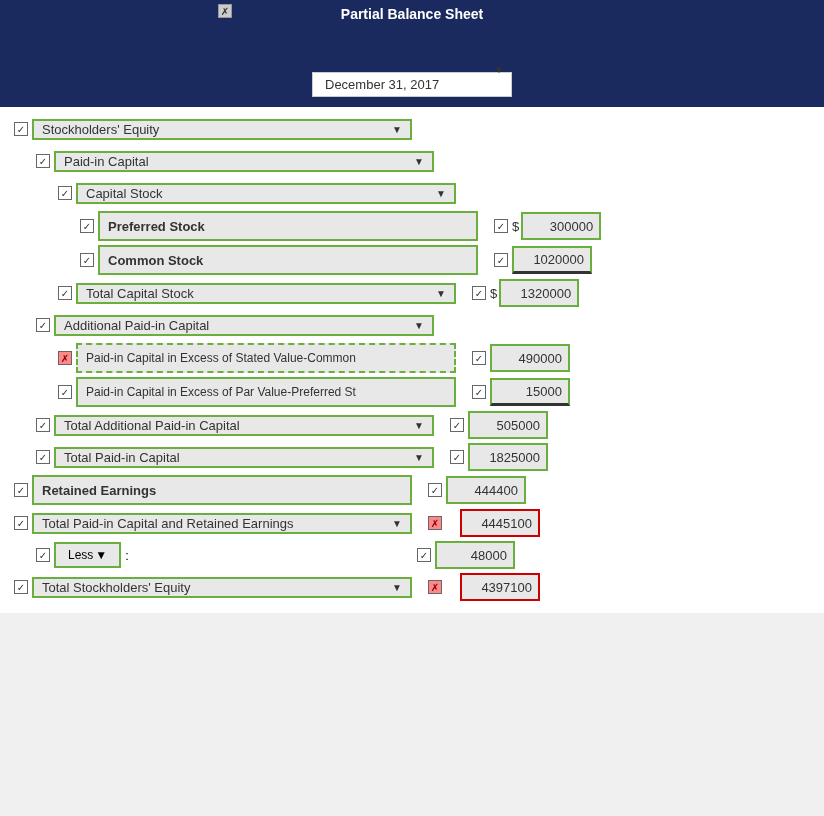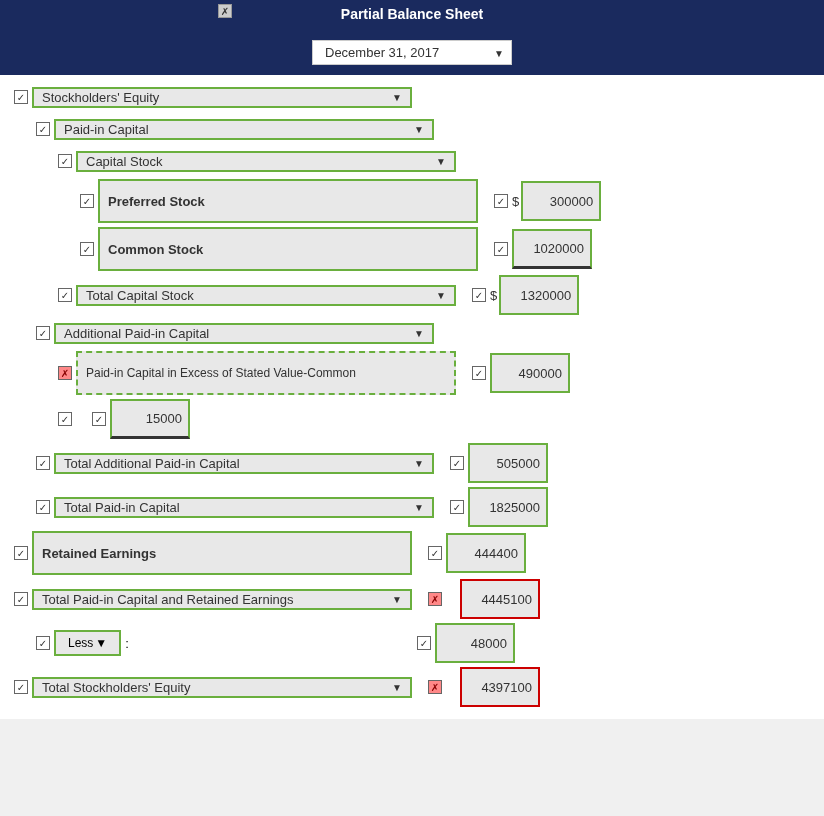--- a/index.html
+++ b/index.html
@@ -48,20 +48,21 @@
 
     .date-select {
       background: white;
       color: #333;
       border: 1px solid #ccc;
       padding: 4px 30px 4px 12px;
       font-size: 13px;
       appearance: none;
       cursor: pointer;
       min-width: 200px;
+      margin-top: 32px;
     }
 
     .date-select-container {
       position: relative;
       display: inline-block;
     }
 
     .date-select-container::after {
       content: '▼';
       position: absolute;
@@ -121,21 +122,21 @@
       color: #800;
     }
 
     .indent-1 { margin-left: 22px; }
     .indent-2 { margin-left: 44px; }
     .indent-3 { margin-left: 66px; }
 
     .label-box {
       border: 2px solid #6aaf3e;
       background: #e8e8e8;
-      padding: 20px 8px;
+      padding: 4px 8px;
       min-width: 380px;
       max-width: 440px;
       height: 30px;
       display: flex;
       align-items: center;
       font-size: 13px;
       color: #333;
     }
 
     .label-box.bold-text {
@@ -176,21 +177,21 @@
       font-size: 13px;
       color: #333;
       margin-right: 2px;
     }
 
     .value-box {
       border: 2px solid #6aaf3e;
       background: #e8e8e8;
       padding: 3px 6px;
       min-width: 80px;
-      height: 40px;
+      height: 28px;
       display: flex;
       align-items: center;
       justify-content: flex-end;
       font-size: 13px;
       color: #333;
     }
 
     .value-box.red-border {
       border-color: #cc0000;
       margin-left: 14px;
@@ -333,20 +334,23 @@
         <div class="value-box">
           <span>490000</span>
         </div>
       </div>
     </div>
 
     <div class="row indent-2">
       <div class="checkbox-cell">
         <div class="checkbox checked"></div>
       </div>
+      <div class="label-box" style="font-size:12px;">
+        <span>Paid-in Capital in Excess of Par Value-Preferred St</span>
+      </div>
       <div class="value-section">
         <div class="checkbox-cell" style="margin-left:4px;">
           <div class="checkbox checked"></div>
         </div>
         <div class="value-box" style="border-bottom: 3px solid #333;">
           <span>15000</span>
         </div>
       </div>
     </div>
 

